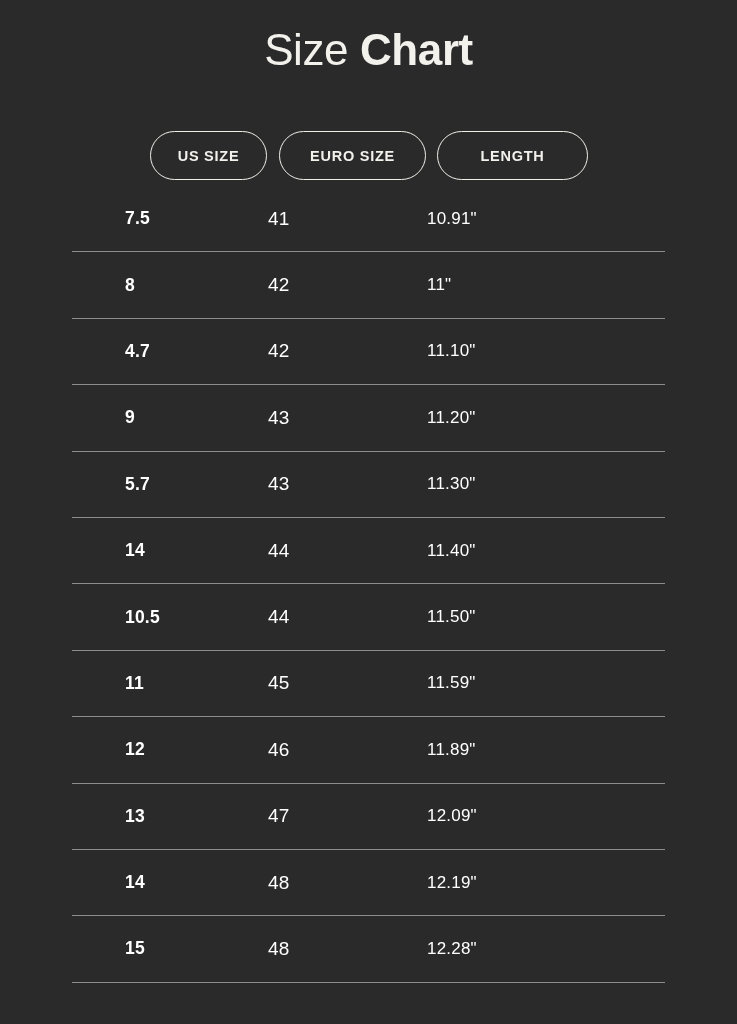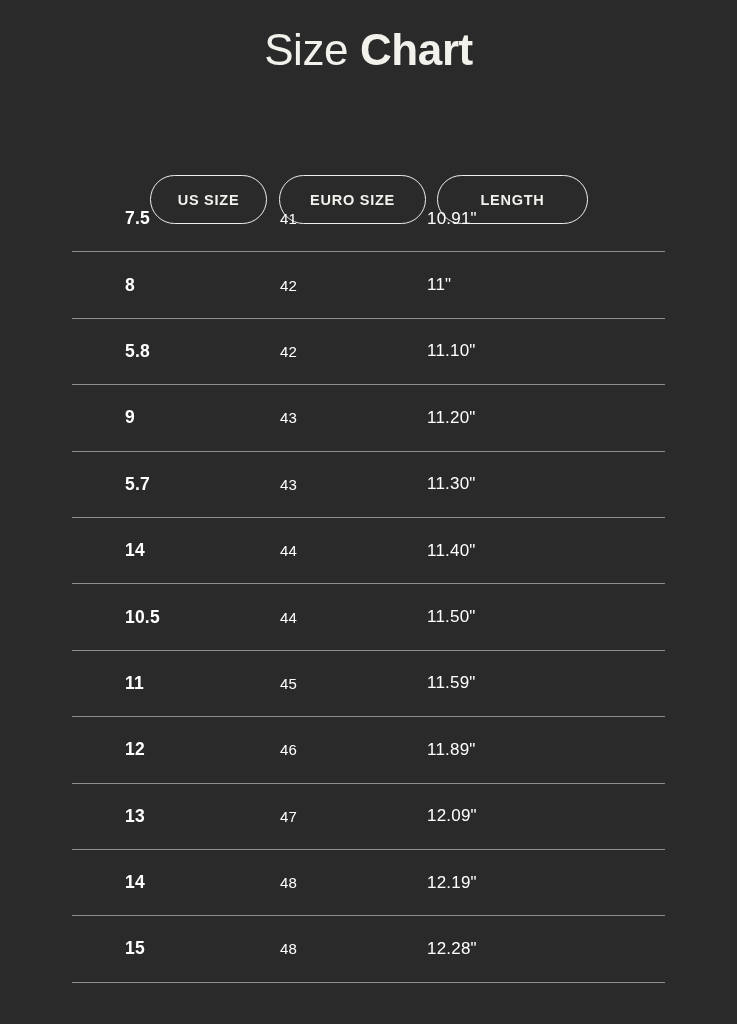--- a/index.html
+++ b/index.html
@@ -75,21 +75,20 @@
     border-radius: 26px;
     display: flex;
     align-items: center;
     justify-content: center;
     background: transparent;
     color: #f2f1ec;
     font-size: 14.5px;
     font-weight: 700;
     letter-spacing: 0.75px;
     white-space: nowrap;
-    margin-top: 44px;
   }
 
   .pill-us     { left: 78px;  width: 117px; }
   .pill-euro   { left: 207px; width: 147px; }
   .pill-length { left: 365px; width: 151px; }
 
   
   .table {
     position: absolute;
     top: 186px;
@@ -114,23 +113,23 @@
 
   .cell-us {
     left: 53px;
     width: 140px;
     font-size: 17.5px;
     font-weight: 700;
     letter-spacing: 0.2px;
   }
 
   .cell-euro {
-    left: 208px;
+    left: 196px;
     width: 140px;
-    font-size: 15px;
+    font-size: 19px;
     font-weight: 400;
     letter-spacing: 0.2px;
   }
 
   .cell-length {
     left: 355px;
     width: 140px;
     font-size: 17px;
     font-weight: 400;
     letter-spacing: 0.2px;
@@ -159,21 +158,21 @@
       <div class="cell cell-length">10.91"</div>
     </div>
 
     <div class="table-row">
       <div class="cell cell-us">8</div>
       <div class="cell cell-euro">42</div>
       <div class="cell cell-length">11"</div>
     </div>
 
     <div class="table-row">
-      <div class="cell cell-us">5.8</div>
+      <div class="cell cell-us">4.7</div>
       <div class="cell cell-euro">42</div>
       <div class="cell cell-length">11.10"</div>
     </div>
 
     <div class="table-row">
       <div class="cell cell-us">9</div>
       <div class="cell cell-euro">43</div>
       <div class="cell cell-length">11.20"</div>
     </div>
 

